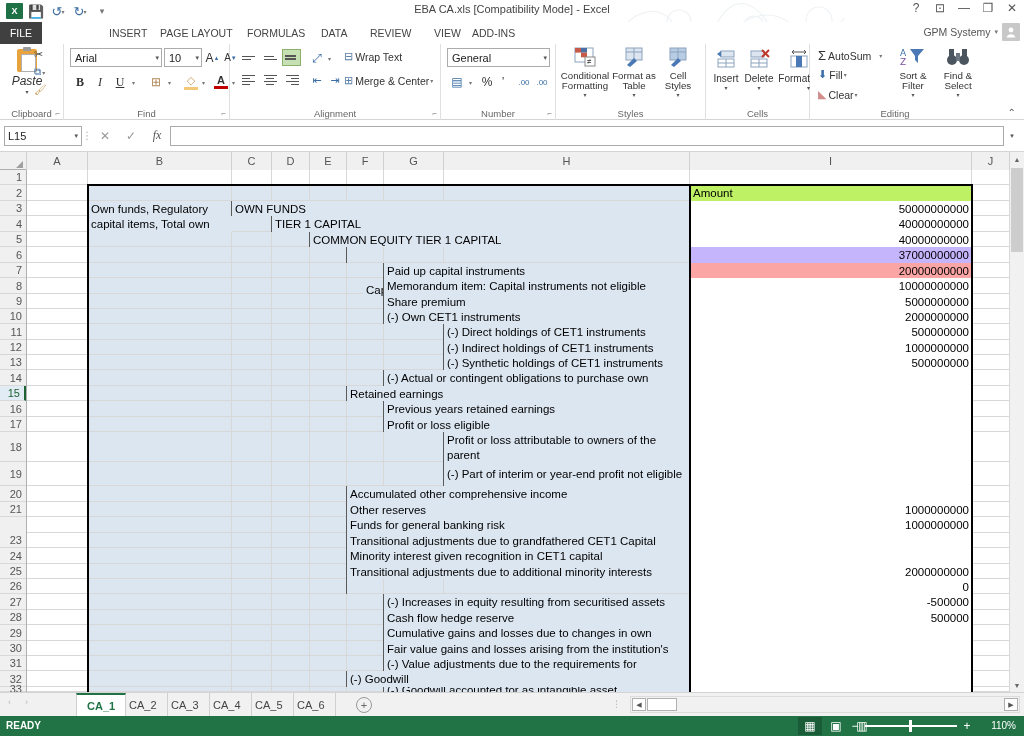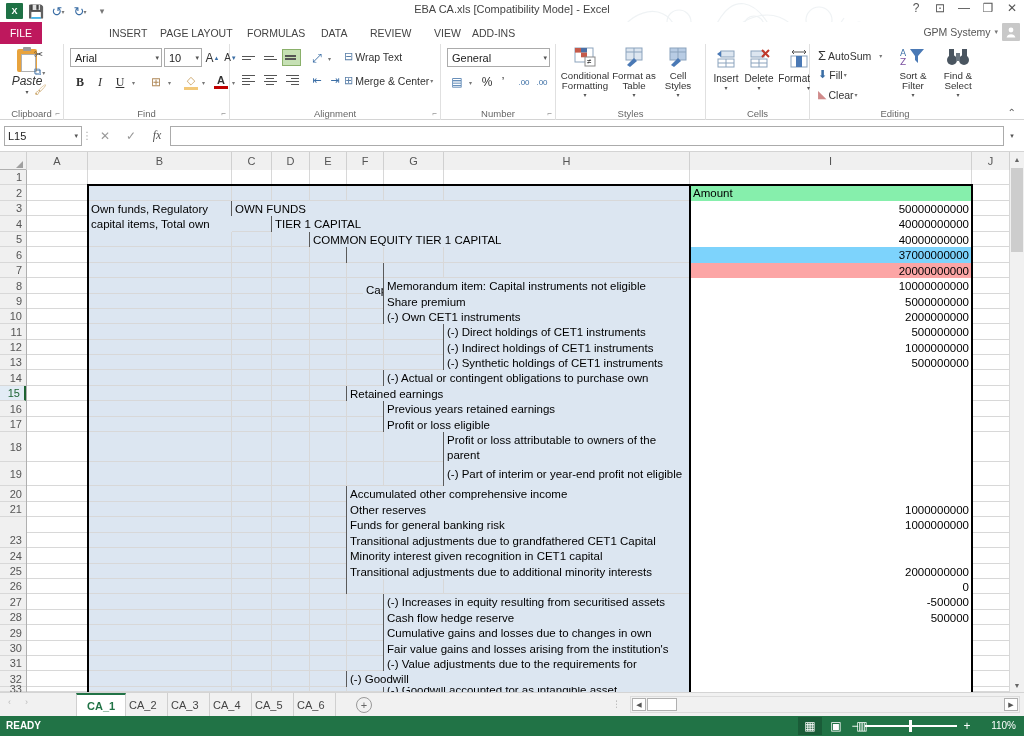--- a/index.html
+++ b/index.html
@@ -42,21 +42,21 @@
     opacity: 0.5; pointer-events: none;
   }
 
   
   .tabstrip {
     position: absolute; left: 0; top: 22px; width: 1024px; height: 22px;
     background: #ffffff;
   }
   .tab-file {
     position: absolute; left: 0; top: 0; width: 42px; height: 22px;
-    background: #be185d; color: #fff; font-size: 10.5px;
+    background: #404040; color: #fff; font-size: 10.5px;
     display: flex; align-items: center; justify-content: center; cursor: default;
   }
   .rtab {
     position: absolute; top: 0; height: 22px; padding: 0 10px;
     font-size: 10.5px; color: #444; display: flex; align-items: center;
     cursor: default; white-space: nowrap;
   }
   .rtab.active { background: #fff; color: #217346; border: 1px solid #d4d4d4; border-bottom: none; }
   .user-area {
     position: absolute; right: 4px; top: 1px; display: flex; align-items: center; gap: 4px;
@@ -160,21 +160,21 @@
   .cells { position: absolute; left: 27px; top: 18px; width: 983px; height: 522px; overflow: hidden; }
   .cell {
     position: absolute; font-size: 11.5px; color: #000; overflow: hidden;
     white-space: nowrap; display: flex; align-items: center;
     font-family: "Liberation Sans", sans-serif;
   }
   .cell.wrap { white-space: normal; align-items: flex-start; line-height: 14.5px; padding-top: 1px; }
   .gl-h { position: absolute; height: 1px; background: #d8d8d8; }
   .gl-v { position: absolute; width: 1px; background: #d8d8d8; }
   .blue { background: #dce6f1; }
-  .amt-hdr { background: #86efac; }
+  .amt-hdr { background: #bef264; }
   .bd { position: absolute; background: #5a5a5a; }
   .bd-thick { position: absolute; background: #000; }
   .num { justify-content: flex-end; padding-right: 3px; }
   .txt { padding-left: 3px; }
 
   
   .vsb { position: absolute; right: 0; top: 152px; width: 14px; height: 540px; background: #f1f1f1; }
   .vsb-up, .vsb-dn { position: absolute; left: 0; width: 14px; height: 14px;
                      display: flex; align-items: center; justify-content: center;
                      font-size: 7px; color: #666; background: #f1f1f1; cursor: default; }
@@ -690,21 +690,22 @@
       <div class="bd" style="left: 204px; top: 31px; width: 1px; height: 15px;"></div>
       <div class="cell num" style="left: 663px; top: 31px; width: 282px; height: 15px; background: rgb(255, 255, 255);">50000000000</div>
       <div class="cell txt blue" style="left: 245px; top: 46px; width: 417px; height: 16px;">TIER 1 CAPITAL</div>
       <div class="bd" style="left: 244px; top: 46px; width: 1px; height: 16px;"></div>
       <div class="cell num" style="left: 663px; top: 46px; width: 282px; height: 16px; background: rgb(255, 255, 255);">40000000000</div>
       <div class="cell txt blue" style="left: 283px; top: 62px; width: 379px; height: 15px;">COMMON EQUITY TIER 1 CAPITAL</div>
       <div class="bd" style="left: 282px; top: 62px; width: 1px; height: 15px;"></div>
       <div class="cell num" style="left: 663px; top: 62px; width: 282px; height: 15px; background: rgb(255, 255, 255);">40000000000</div>
       <div class="cell txt blue" style="left: 336px; top: 77px; width: 342px; height: 16px; margin-top: 35px;">Capital instruments eligible as CET1 Capital</div>
       <div class="bd" style="left: 319px; top: 77px; width: 1px; height: 16px;"></div>
-      <div class="cell num" style="left: 663px; top: 77px; width: 282px; height: 16px; background: #7dd3fc;">37000000000</div>
+      <div class="cell num" style="left: 663px; top: 77px; width: 282px; height: 16px; background: #c4b5fd;">37000000000</div>
+      <div class="cell txt blue" style="left: 357px; top: 93px; width: 305px; height: 15px;">Paid up capital instruments</div>
       <div class="bd" style="left: 356px; top: 93px; width: 1px; height: 15px;"></div>
       <div class="cell num" style="left: 663px; top: 93px; width: 282px; height: 15px; background: #fca5a5;">20000000000</div>
       <div class="cell txt blue" style="left: 357px; top: 108px; width: 305px; height: 16px;">Memorandum item: Capital instruments not eligible</div>
       <div class="bd" style="left: 356px; top: 108px; width: 1px; height: 16px;"></div>
       <div class="cell num" style="left: 663px; top: 108px; width: 282px; height: 16px; background: rgb(255, 255, 255);">10000000000</div>
       <div class="cell txt blue" style="left: 357px; top: 124px; width: 305px; height: 15px;">Share premium</div>
       <div class="bd" style="left: 356px; top: 124px; width: 1px; height: 15px;"></div>
       <div class="cell num" style="left: 663px; top: 124px; width: 282px; height: 15px; background: rgb(255, 255, 255);">5000000000</div>
       <div class="cell txt blue" style="left: 357px; top: 139px; width: 305px; height: 15px;">(-) Own CET1 instruments</div>
       <div class="bd" style="left: 356px; top: 139px; width: 1px; height: 15px;"></div>

